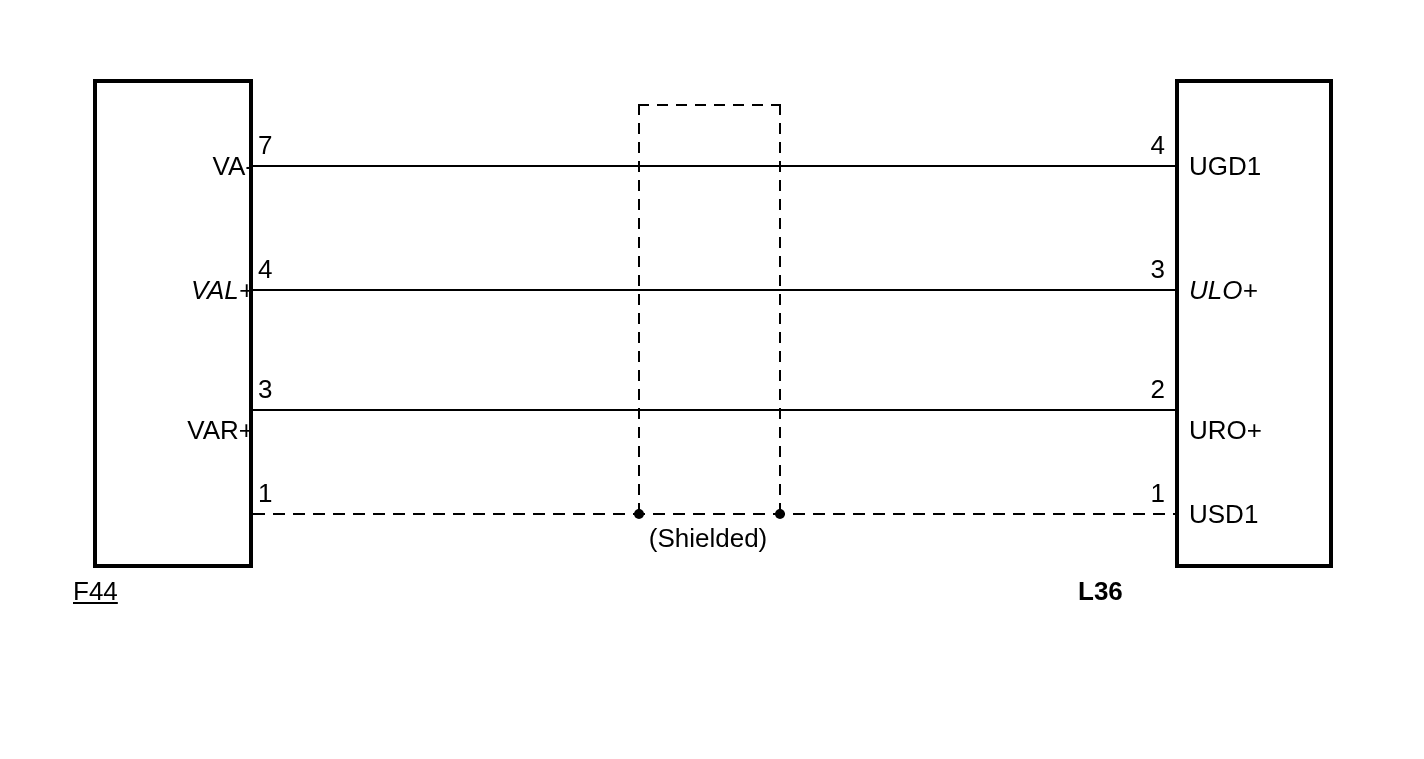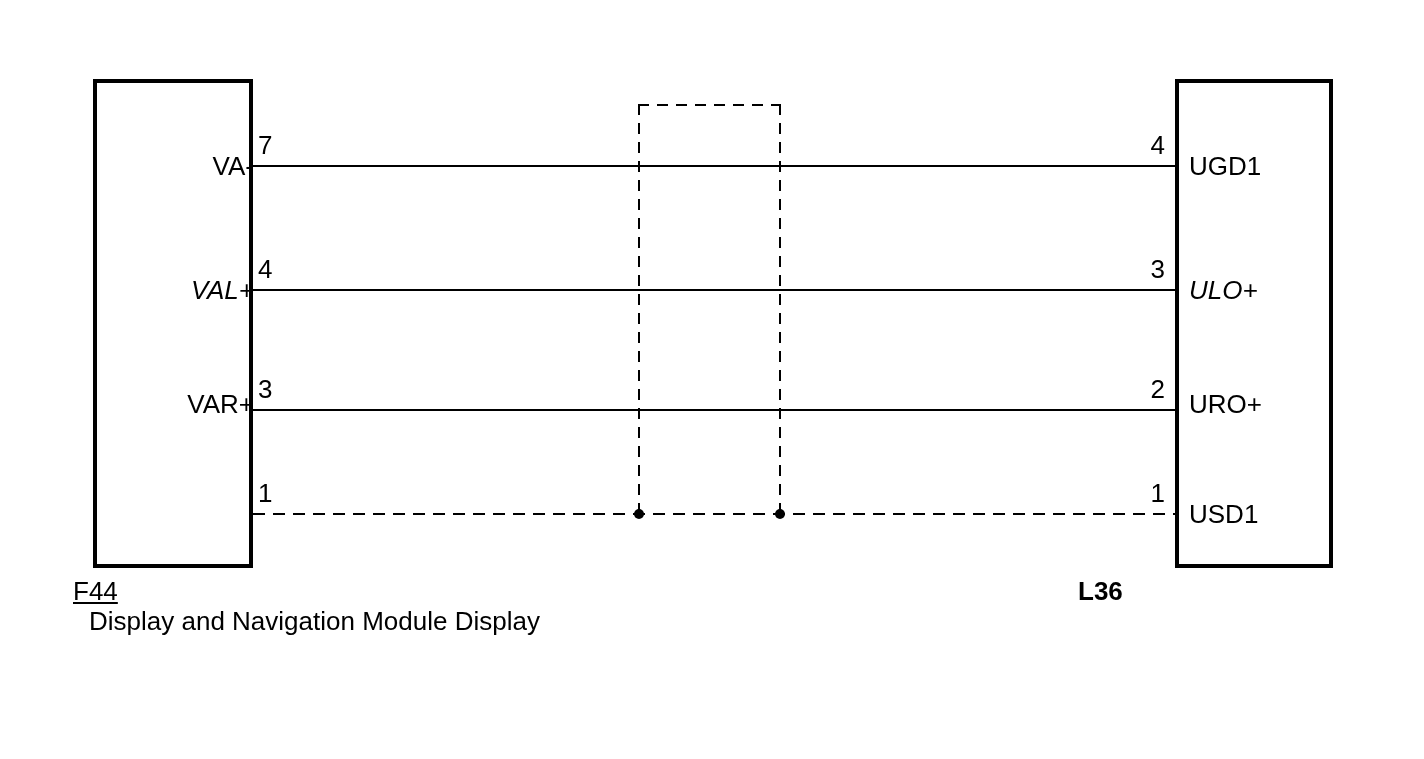--- a/index.html
+++ b/index.html
@@ -73,21 +73,21 @@
   .num-row-1 { top: 130px; }
   .num-row-2 { top: 254px; }
   .num-row-3 { top: 374px; }
   .num-row-4 { top: 478px; }
 
   .pin-label { line-height: 32px; height: 32px; padding-left: 8px; }
   .pin-label.left-side  { left: 97px; width: 149px; text-align: right; }
   .pin-label.right-side { left: 1181px; }
   .label-row-1 { top: 150px; }
   .label-row-2 { top: 274px; font-style: italic; }
-  .label-row-3 { top: 388px; }
+  .label-row-3 { top: 414px; }
   .label-row-4 { top: 498px; }
 
   #shield-label {
     left: 558px; top: 523px;
     width: 300px;
     text-align: center;
   }
 
   #left-code  { left: 73px;  top: 576px; text-decoration: underline; }
   #left-name  { left: 89px;  top: 606px; }
@@ -105,20 +105,21 @@
   <div id="wire-1" class="wire"></div>
   <div id="wire-2" class="wire"></div>
   <div id="wire-3" class="wire"></div>
   <div id="wire-4" class="wire dashed"></div>
 
   <div class="shield-h"></div>
   <div id="shield-v-left" class="shield-v"></div>
   <div id="shield-v-right" class="shield-v"></div>
   <div id="dot-left" class="junction-dot"></div>
   <div id="dot-right" class="junction-dot"></div>
+  <div id="shield-label" class="txt">(Shielded)</div>
 
   <div class="txt pin-num left-side num-row-1">7</div>
   <div class="txt pin-num left-side num-row-2">4</div>
   <div class="txt pin-num left-side num-row-3">3</div>
   <div class="txt pin-num left-side num-row-4">1</div>
 
   <div class="txt pin-label left-side label-row-1">VA-</div>
   <div class="txt pin-label left-side label-row-2">VAL+</div>
   <div class="txt pin-label left-side label-row-3">VAR+</div>
 
@@ -126,16 +127,15 @@
   <div class="txt pin-num right-side num-row-2">3</div>
   <div class="txt pin-num right-side num-row-3">2</div>
   <div class="txt pin-num right-side num-row-4">1</div>
 
   <div class="txt pin-label right-side label-row-1">UGD1</div>
   <div class="txt pin-label right-side label-row-2">ULO+</div>
   <div class="txt pin-label right-side label-row-3">URO+</div>
   <div class="txt pin-label right-side label-row-4">USD1</div>
 
   <div id="left-code" class="txt">F44</div>
-  <div id="left-name" class="txt">Display and Navigation Module Display</div>
   <div id="right-code" class="txt">L36</div>
 
 </div>
 
 </body></html>

